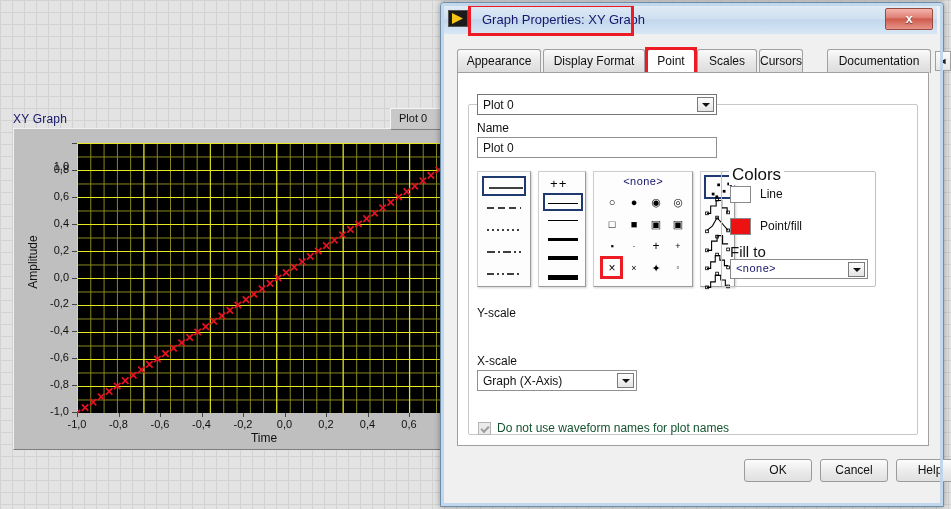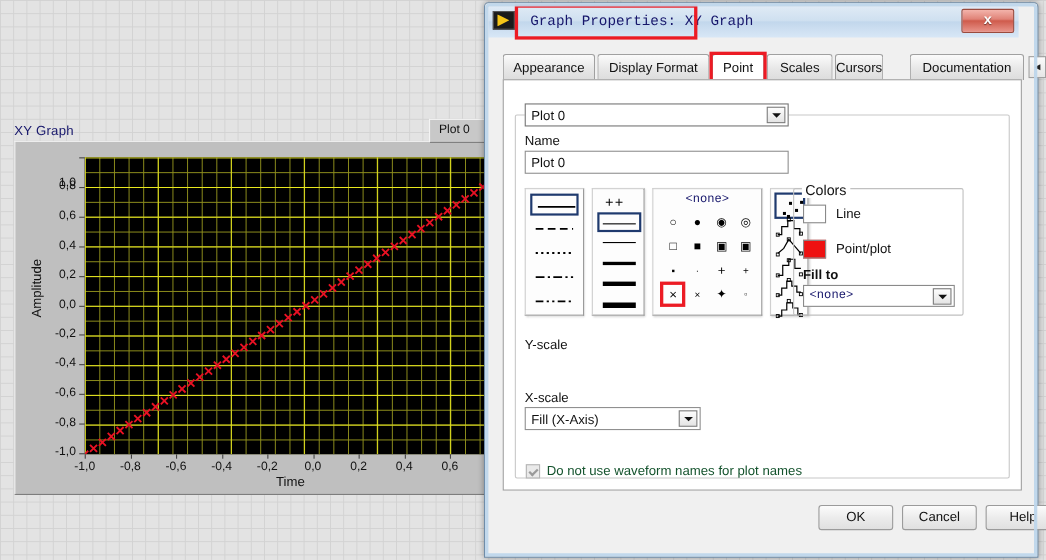--- a/index.html
+++ b/index.html
@@ -100,24 +100,23 @@
     box-sizing:border-box;
     box-shadow:0 0 6px rgba(0,0,0,.35);
   }
   #dialog-frame{
     position:absolute;inset:0;
     border:3px solid rgba(190,214,235,.95);
     border-radius:4px 4px 0 0;
     box-sizing:border-box;pointer-events:none;
   }
   #titlebar{
-    position:absolute;left:3px;top:3px;right:17px;height:28px;
+    position:absolute;left:3px;top:3px;right:6px;height:28px;
     background:linear-gradient(to bottom,#dfeaf5 0%,#cfe0f0 45%,#c2d7ec 50%,#d8e7f6 100%);
     border-radius:2px 2px 0 0;
-    font-family:Liberation Mono, monospace;
   }
   #vi-icon{
     position:absolute;left:4px;top:4px;width:20px;height:17px;
     background:#1b1b1b;border:1px solid #555;box-sizing:border-box;
   }
   #vi-icon:before{
     content:"";position:absolute;left:3px;top:2px;width:11px;height:11px;
     background:#f5c518;clip-path:polygon(0 0,100% 50%,0 100%);
   }
   #window-title{
@@ -218,28 +217,28 @@
   }
   .interp.sel{border:2px solid #1f3a6e;}
 
   
   #colors-group{
     position:absolute;left:263px;top:98px;width:155px;height:116px;
     border:1px solid #c0c0c0;box-sizing:border-box;border-radius:2px;
   }
   #colors-legend{
     position:absolute;left:271px;top:92px;background:#fff;padding:0 3px;
-    font-size:13px;color:#111;
+    font-size:17px;color:#111;
   }
   .swatch{
     position:absolute;width:21px;height:17px;box-sizing:border-box;
     border:1px solid #8a8a8a;
   }
   .swatch-lbl{position:absolute;font-size:12px;color:#111;}
-  #fillto-label{position:absolute;left:272px;top:170px;font-size:12px;color:#111;font-weight:bold;}
+  #fillto-label{position:absolute;left:272px;top:170px;font-size:15px;color:#111;}
   #fillto-ring{
     position:absolute;left:272px;top:186px;width:138px;height:20px;
     background:#fff;border:1px solid #8a8a8a;box-sizing:border-box;
   }
   #fillto-ring .txt{
     position:absolute;left:5px;top:3px;font-size:11px;color:#16166b;
     font-family:"Liberation Mono", monospace;
   }
 
   .scale-label{position:absolute;font-size:12px;color:#111;}
@@ -540,33 +539,33 @@
         </div>
       </div>
 
     <div id="colors-group"></div>
     <div id="colors-legend">Colors</div>
 
     <div class="swatch" id="sw-line" style="left: 272px; top: 113px; background: rgb(255, 255, 255);"></div>
     <div class="swatch-lbl" style="left:302px;top:114px;">Line</div>
 
     <div class="swatch" id="sw-point" style="left: 272px; top: 145px; background: rgb(238, 17, 17);"></div>
-    <div class="swatch-lbl" style="left:302px;top:146px;">Point/plot</div>
+    <div class="swatch-lbl" style="left:302px;top:146px;">Point/fill</div>
 
     <div id="fillto-label">Fill to</div>
     <div id="fillto-ring">
       <div class="txt">&lt;none&gt;</div>
       <div class="dd-btn"></div>
     </div>
 
     <div class="scale-label" style="left:19px;top:233px;">Y-scale</div>
 
     <div class="scale-label" style="left:19px;top:281px;">X-scale</div>
     <div class="scale-ring" style="left:19px;top:297px;">
-      <div class="txt">Fill (X-Axis)</div>
+      <div class="txt">Graph (X-Axis)</div>
       <div class="dd-btn"></div>
     </div>
 
     <div id="wf-check"></div>
     <div id="wf-label">Do not use waveform names for plot names</div>
   </div>
 
   <div class="dlg-btn" style="left:303px;">OK</div>
   <div class="dlg-btn" style="left:379px;">Cancel</div>
   <div class="dlg-btn" style="left:455px;">Help</div>

